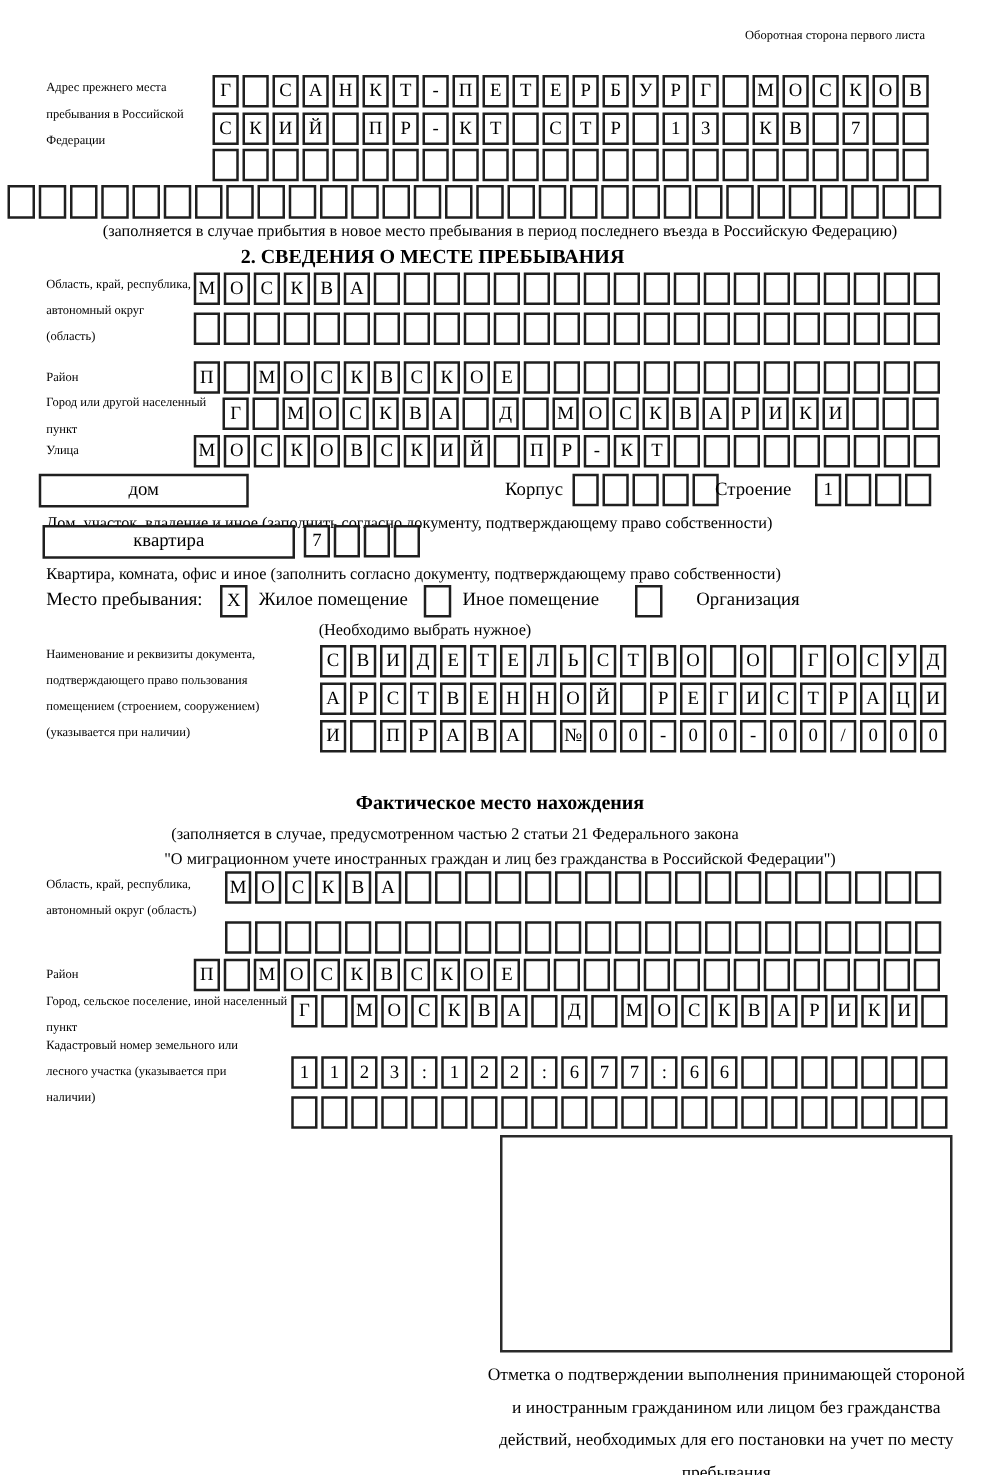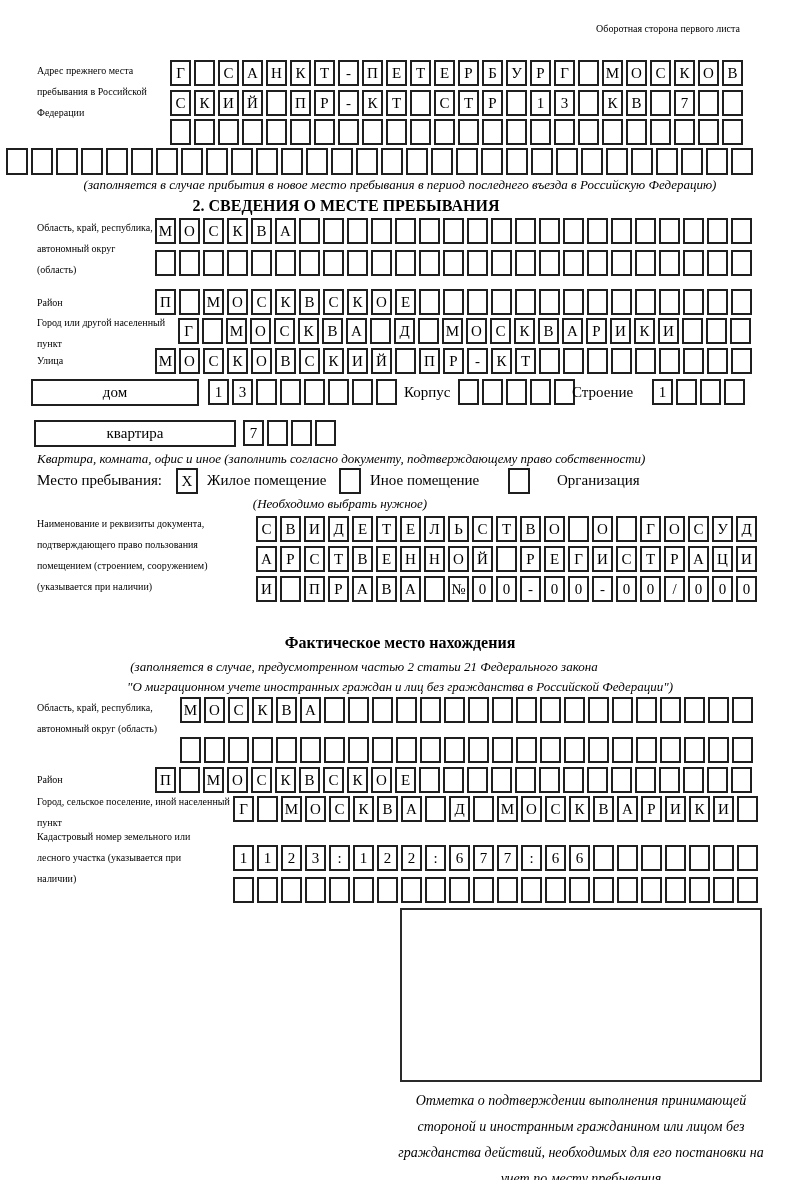--- a/index.html
+++ b/index.html
@@ -2,21 +2,21 @@
 <html lang="ru"><head>
 <meta charset="utf-8">
 <style>
   html,body{margin:0;padding:0;background:#ffffff;}
   .page{
     position:relative;width:800px;height:1180px;background:#ffffff;
     font-family:"Liberation Serif","DejaVu Serif",serif;color:#000;overflow:hidden;
   }
   .lbl{position:absolute;font-size:10px;line-height:21px;}
   .inl{position:absolute;font-size:15px;line-height:27px;}
-  .cap{position:absolute;font-size:13px;line-height:17px;font-style:italic;}
+  .cap{position:absolute;font-size:13px;line-height:17px;}
   .h{position:absolute;font-weight:bold;font-size:16px;}
   .center{text-align:center;}
   .right{text-align:right;}
   .cellrow{position:absolute;white-space:nowrap;height:26px;}
   .cell{
     display:inline-block;width:21px;height:26px;margin-right:3px;
     border:2px solid #1f1f1f;box-sizing:border-box;background:#fff;
     text-align:center;font-size:15px;line-height:22px;vertical-align:top;
   }
   .wide .cell{width:22px;height:27px;line-height:23px;}
@@ -55,25 +55,25 @@
   <div class="lbl" style="left:37px;top:292px;width:110px">Район</div>
   <div class="cellrow" style="left:155px;top:289px"><span class="cell">П</span><span class="cell"></span><span class="cell">М</span><span class="cell">О</span><span class="cell">С</span><span class="cell">К</span><span class="cell">В</span><span class="cell">С</span><span class="cell">К</span><span class="cell">О</span><span class="cell">Е</span><span class="cell"></span><span class="cell"></span><span class="cell"></span><span class="cell"></span><span class="cell"></span><span class="cell"></span><span class="cell"></span><span class="cell"></span><span class="cell"></span><span class="cell"></span><span class="cell"></span><span class="cell"></span><span class="cell"></span><span class="cell"></span></div>
 
   <div class="lbl" style="left:37px;top:312px;width:145px">Город или другой населенный пункт</div>
   <div class="cellrow" style="left:178px;top:318px"><span class="cell">Г</span><span class="cell"></span><span class="cell">М</span><span class="cell">О</span><span class="cell">С</span><span class="cell">К</span><span class="cell">В</span><span class="cell">А</span><span class="cell"></span><span class="cell">Д</span><span class="cell"></span><span class="cell">М</span><span class="cell">О</span><span class="cell">С</span><span class="cell">К</span><span class="cell">В</span><span class="cell">А</span><span class="cell">Р</span><span class="cell">И</span><span class="cell">К</span><span class="cell">И</span><span class="cell"></span><span class="cell"></span><span class="cell"></span></div>
 
   <div class="lbl" style="left:37px;top:350px;width:110px">Улица</div>
   <div class="cellrow" style="left:155px;top:348px"><span class="cell">М</span><span class="cell">О</span><span class="cell">С</span><span class="cell">К</span><span class="cell">О</span><span class="cell">В</span><span class="cell">С</span><span class="cell">К</span><span class="cell">И</span><span class="cell">Й</span><span class="cell"></span><span class="cell">П</span><span class="cell">Р</span><span class="cell">-</span><span class="cell">К</span><span class="cell">Т</span><span class="cell"></span><span class="cell"></span><span class="cell"></span><span class="cell"></span><span class="cell"></span><span class="cell"></span><span class="cell"></span><span class="cell"></span><span class="cell"></span></div>
 
   <div class="bigbox" style="left:31px;top:379px;width:168px">дом</div>
-  <div class="cellrow" style="left:208px;top:379px"><span class="cell">1</span><span class="cell">3</span><span class="cell"></span><span class="cell"></span><span class="cell"></span><span class="cell"></span><span class="cell"></span><span class="cell"></span></div>
   <div class="inl" style="left:404px;top:379px">Корпус</div>
   <div class="cellrow" style="left:458px;top:379px"><span class="cell"></span><span class="cell"></span><span class="cell"></span><span class="cell"></span><span class="cell"></span></div>
   <div class="inl" style="left:572px;top:379px">Строение</div>
   <div class="cellrow" style="left:652px;top:379px"><span class="cell">1</span><span class="cell"></span><span class="cell"></span><span class="cell"></span></div>
+  <div class="cap" style="left:37px;top:409px;width:740px">Дом, участок, владение и иное (заполнить согласно документу, подтверждающему право собственности)</div>
 
   <div class="bigbox" style="left:34px;top:420px;width:202px">квартира</div>
   <div class="cellrow" style="left:243px;top:420px"><span class="cell">7</span><span class="cell"></span><span class="cell"></span><span class="cell"></span></div>
   <div class="cap" style="left:37px;top:450px;width:740px">Квартира, комната, офис и иное (заполнить согласно документу, подтверждающему право собственности)</div>
 
   <div class="inl" style="left:37px;top:467px">Место пребывания:</div>
   <div class="cbox" style="left:176px;top:468px">X</div>
   <div class="inl" style="left:207px;top:467px">Жилое помещение</div>
   <div class="cbox" style="left:339px;top:468px"></div>
   <div class="inl" style="left:370px;top:467px">Иное помещение</div>

